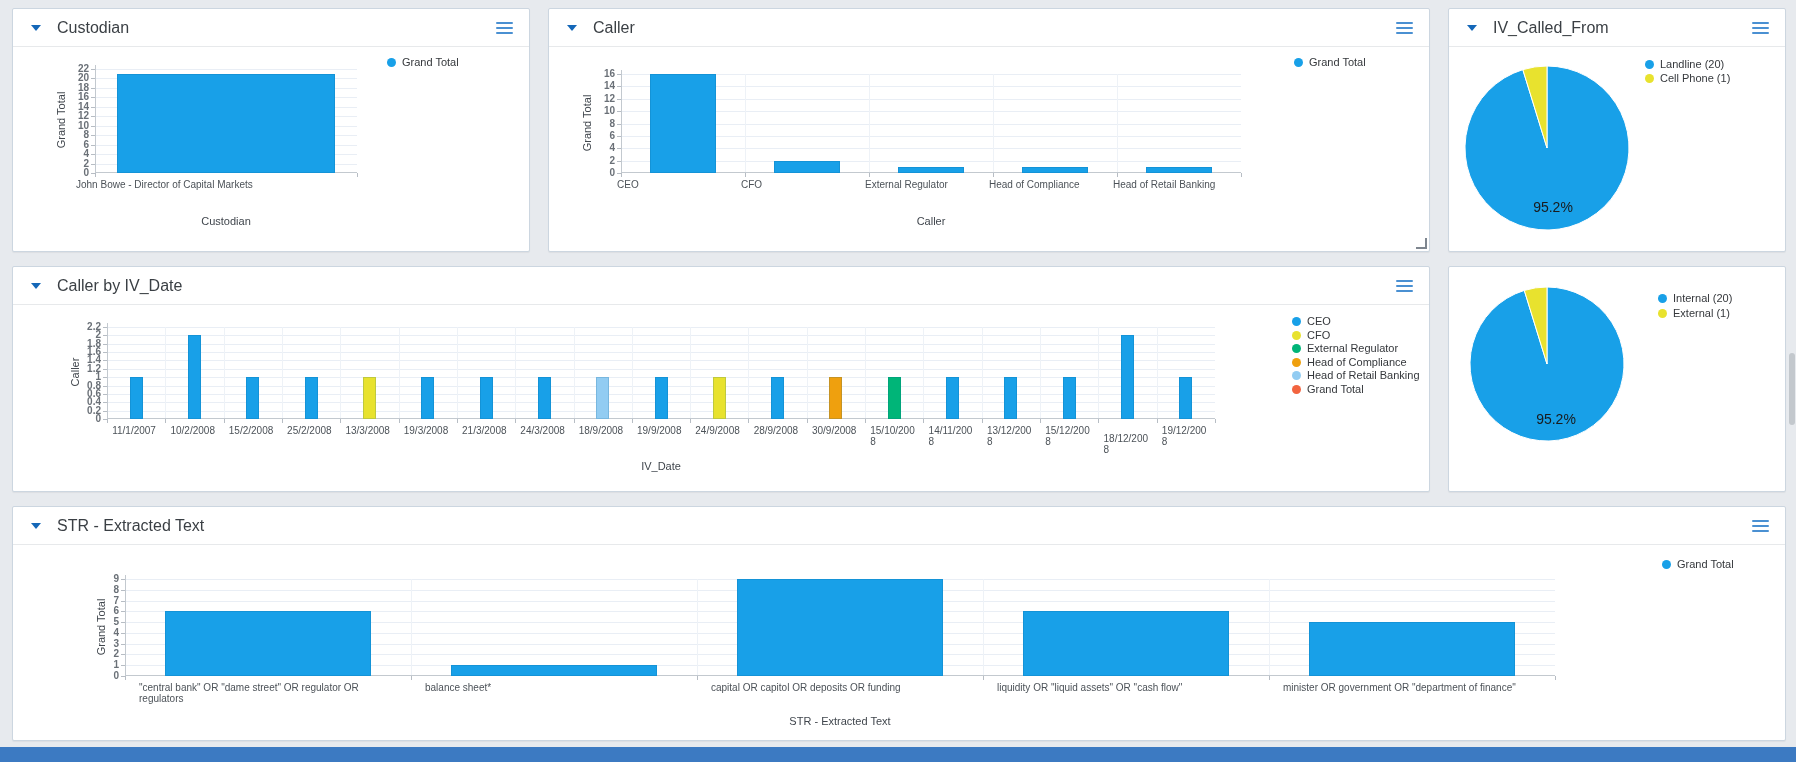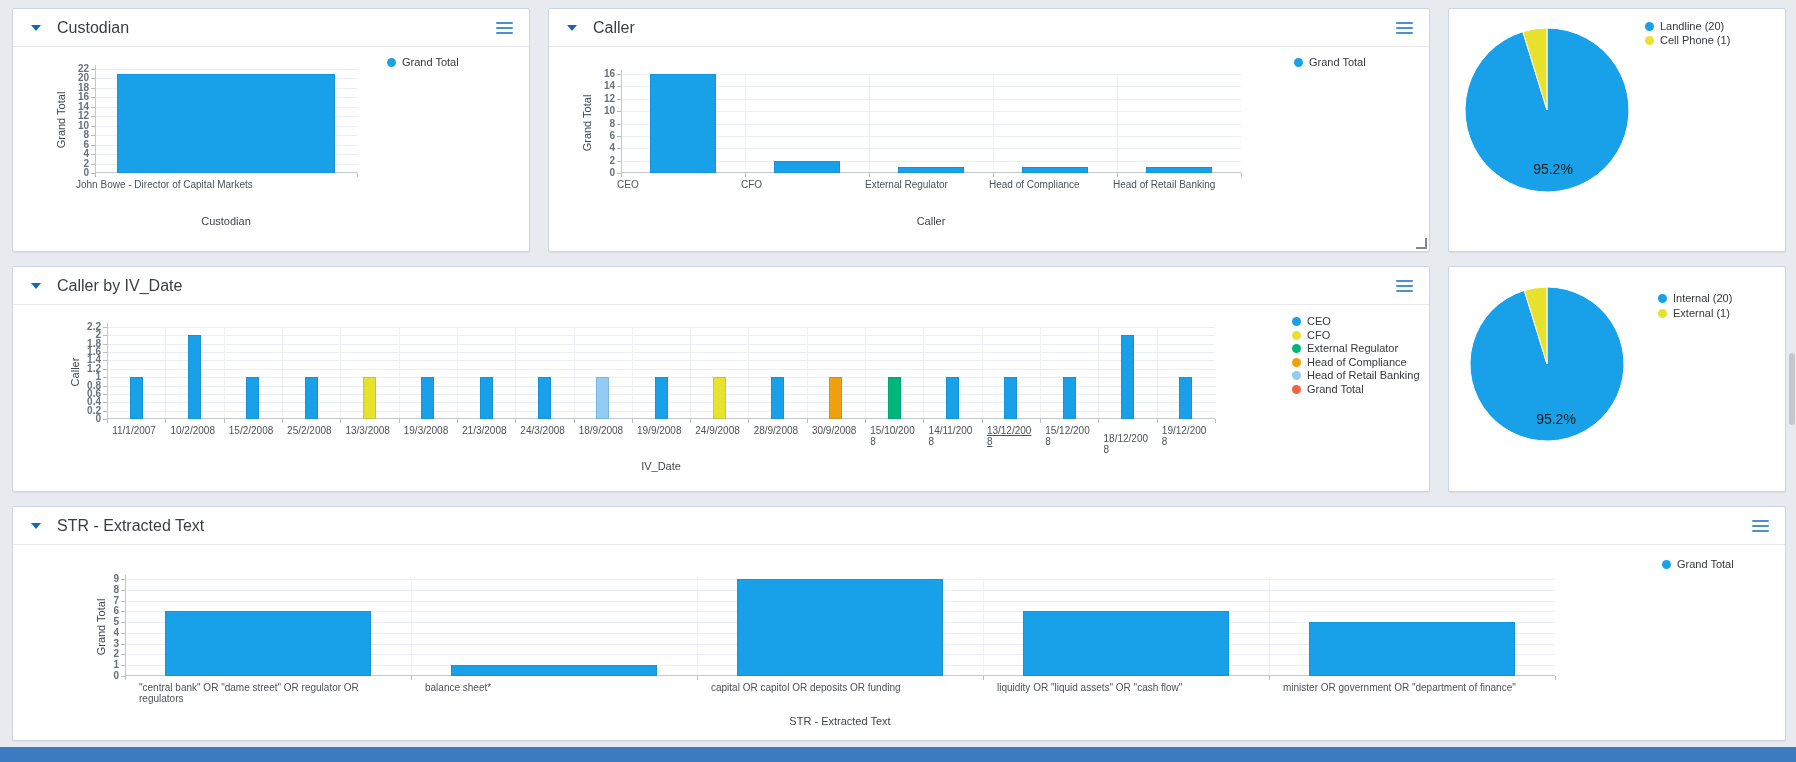--- a/index.html
+++ b/index.html
@@ -184,20 +184,29 @@
         <div class="cat-label" style="left: 440px; width: 132px; top: 132px;">Head of Compliance</div>
         <div class="cat-label" style="left: 564px; width: 132px; top: 132px;">Head of Retail Banking</div>
         <div class="ylabel" style="left: -22px; top: 69.5px;">Grand Total</div>
         <div class="axis-title" style="left: 72px; width: 620px; top: 168px;">Caller</div>
       </div>
   </div>
   <span class="resize-handle"></span>
 </section>
 
 <section class="panel" style="left:1448px; top:8px; width:338px; height:244px;">
+  <header class="panel-header">
+    <span class="caret"></span>
+    <h2 class="panel-title">IV_Called_From</h2>
+    <span class="hamburger">
+        <i></i>
+        <i></i>
+        <i></i>
+      </span>
+  </header>
   <div class="panel-body">
     <div class="chart" id="chart-iv_called_from">
         <div class="legend" style="left: 196px; top: 10px;">
           <div class="legend-item" style="height: 14px; margin-bottom: 0px;">
             <div class="legend-dot" style="background: rgb(24, 160, 232);"></div>
             <div class="legend-text">Landline (20)</div>
           </div>
           <div class="legend-item" style="height: 14px; margin-bottom: 0px;">
             <div class="legend-dot" style="background: rgb(232, 226, 46);"></div>
             <div class="legend-text">Cell Phone (1)</div>
@@ -354,21 +363,21 @@
         <div class="cat-label break" style="left: 390.737px; width: 48px; top: 120px;">19/3/2008</div>
         <div class="cat-label break" style="left: 449.053px; width: 48px; top: 120px;">21/3/2008</div>
         <div class="cat-label break" style="left: 507.368px; width: 48px; top: 120px;">24/3/2008</div>
         <div class="cat-label break" style="left: 565.684px; width: 48px; top: 120px;">18/9/2008</div>
         <div class="cat-label break" style="left: 624px; width: 48px; top: 120px;">19/9/2008</div>
         <div class="cat-label break" style="left: 682.316px; width: 48px; top: 120px;">24/9/2008</div>
         <div class="cat-label break" style="left: 740.632px; width: 48px; top: 120px;">28/9/2008</div>
         <div class="cat-label break" style="left: 798.947px; width: 48px; top: 120px;">30/9/2008</div>
         <div class="cat-label break" style="left: 857.263px; width: 48px; top: 120px;">15/10/2008</div>
         <div class="cat-label break" style="left: 915.579px; width: 48px; top: 120px;">14/11/2008</div>
-        <div class="cat-label break" style="left: 973.895px; width: 48px; top: 120px; text-decoration: underline;">13/12/2008</div>
+        <div class="cat-label break" style="left: 973.895px; width: 48px; top: 120px;">13/12/2008</div>
         <div class="cat-label break" style="left: 1032.21px; width: 48px; top: 120px;">15/12/2008</div>
         <div class="cat-label break" style="left: 1090.53px; width: 48px; top: 128px;">18/12/2008</div>
         <div class="cat-label break" style="left: 1148.84px; width: 48px; top: 120px;">19/12/2008</div>
         <div class="ylabel" style="left: 2px; top: 61px;">Caller</div>
         <div class="axis-title" style="left: 94px; width: 1108px; top: 155px;">IV_Date</div>
       </div>
   </div>
 </section>
 
 <section class="panel" style="left:1448px; top:266px; width:338px; height:226px;">

